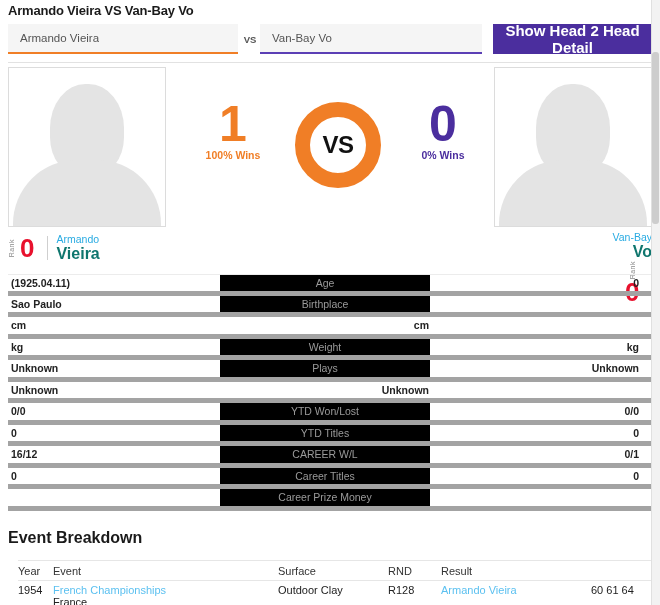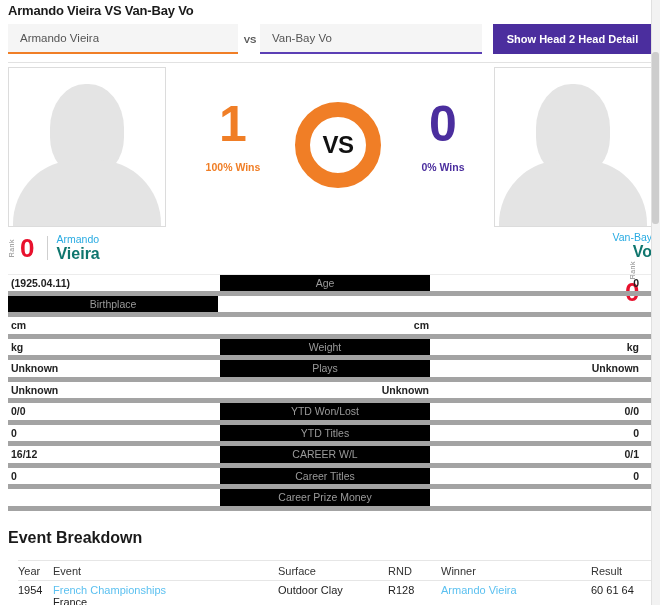--- a/index.html
+++ b/index.html
@@ -38,21 +38,21 @@
     width: 24px; height: 34px; background: #fff;
     border-radius: 50%;
     display: flex; align-items: center; justify-content: center;
     font-size: 9.5px; font-weight: bold; color: #555;
   }
 
   .h2h-btn {
     position: absolute; left: 485px; top: 0;
     width: 159px; height: 30px;
     background: #4B2E9E; color: #fff;
-    font-size: 11px; font-weight: bold;
+    font-size: 15px; font-weight: bold;
     display: flex; align-items: center; justify-content: center;
     border: none; cursor: pointer;
     font-family: "Liberation Sans", sans-serif;
   }
 
   
   .hero {
     position: absolute; left: 8px; top: 62px;
     width: 644px; height: 168px;
     border-top: 1px solid #e2e2e2;
@@ -74,21 +74,21 @@
     position: absolute; left: 50%; transform: translateX(-50%);
     top: 92px; width: 148px; height: 80px;
     background: #e4e4e4;
     border-radius: 64px 64px 0 0;
   }
 
   .wincol { position: absolute; top: 38px; width: 90px; text-align: center; }
   .wincol.l { left: 180px; }
   .wincol.r { left: 390px; }
   .wincol .num { font-size: 50px; font-weight: bold; line-height: 0.95; }
-  .wincol .lbl { font-size: 10.5px; font-weight: bold; margin-top: 12px; }
+  .wincol .lbl { font-size: 10.5px; font-weight: bold; margin-top: 0; }
   .wincol.l .num, .wincol.l .lbl { color: #F07E26; }
   .wincol.r .num, .wincol.r .lbl { color: #4B2E9E; }
 
   .vs-ring {
     position: absolute; left: 287px; top: 39px;
     width: 86px; height: 86px; border-radius: 50%;
     border: 15px solid #F07E26; background: #fff;
     display: flex; align-items: center; justify-content: center;
   }
   .vs-ring span {
@@ -233,20 +233,21 @@
     </div>
   </div>
 
   <div class="stats" id="stats-table">
       <div class="srow">
         <div class="sv l">(1925.04.11)</div>
         <div class="sk">Age</div>
         <div class="sv r">0</div>
       </div>
       <div class="srow">
+        <div class="sv l">Sao Paulo</div>
         <div class="sk">Birthplace</div>
         <div class="sv r"></div>
       </div>
       <div class="srow">
         <div class="sv l">cm</div>
         <div class="sv r">cm</div>
       </div>
       <div class="srow">
         <div class="sv l">kg</div>
         <div class="sk">Weight</div>
@@ -288,21 +289,20 @@
       </div>
     </div>
 
   <div class="eb-title">Event Breakdown</div>
   <div class="eb">
     <div class="eb-head">
       <div class="c-year">Year</div>
       <div class="c-event">Event</div>
       <div class="c-surface">Surface</div>
       <div class="c-rnd">RND</div>
-      <div class="c-winner">Winner</div>
       <div class="c-result">Result</div>
     </div>
     <div id="eb-body">
         <div class="eb-row">
           <div class="c-year">1954</div>
           <div class="c-event"><span class="lnk">French Championships</span><span class="sub">France</span></div>
           <div class="c-surface">Outdoor Clay</div>
           <div class="c-rnd">R128</div>
           <div class="c-winner"><span class="lnk">Armando Vieira</span></div>
           <div class="c-result">60 61 64</div>

